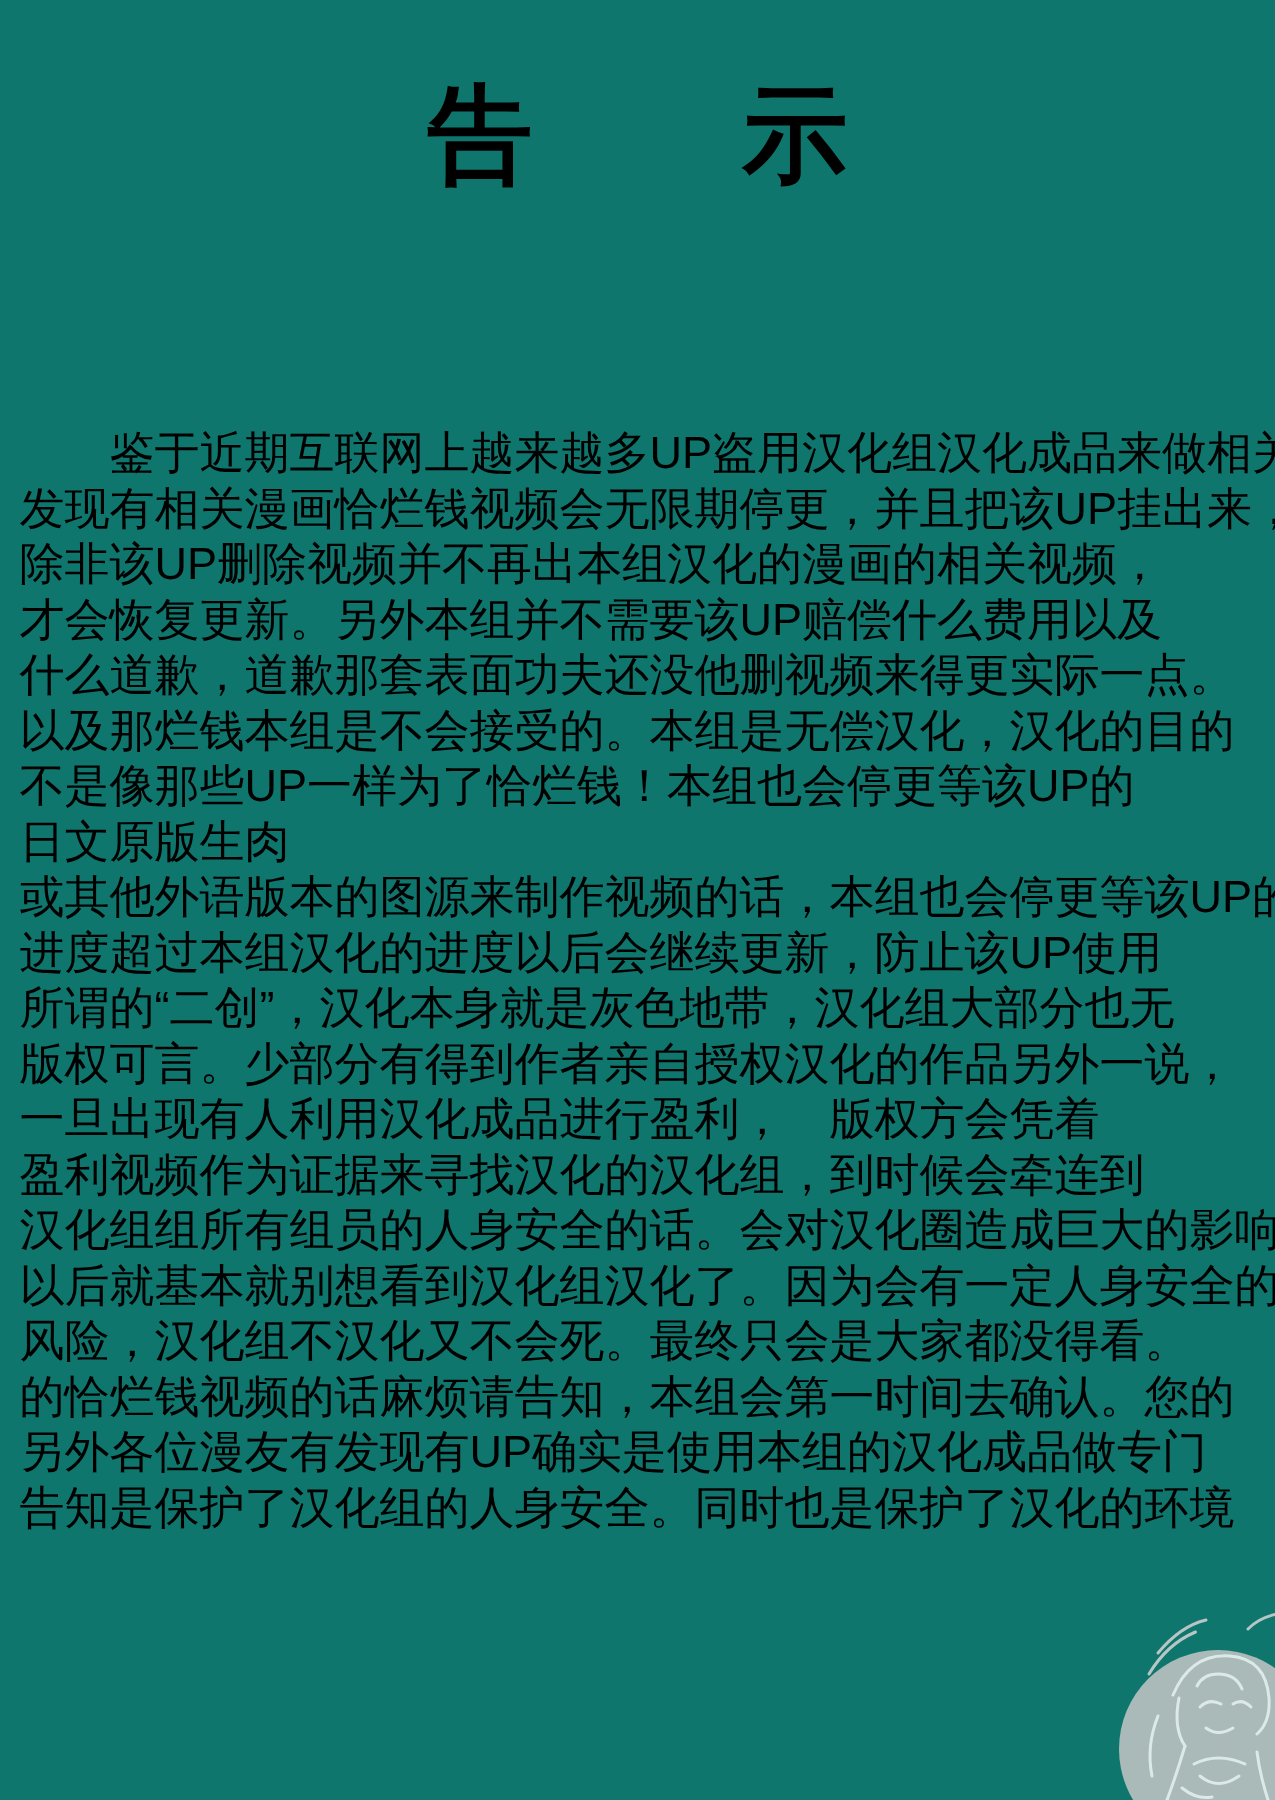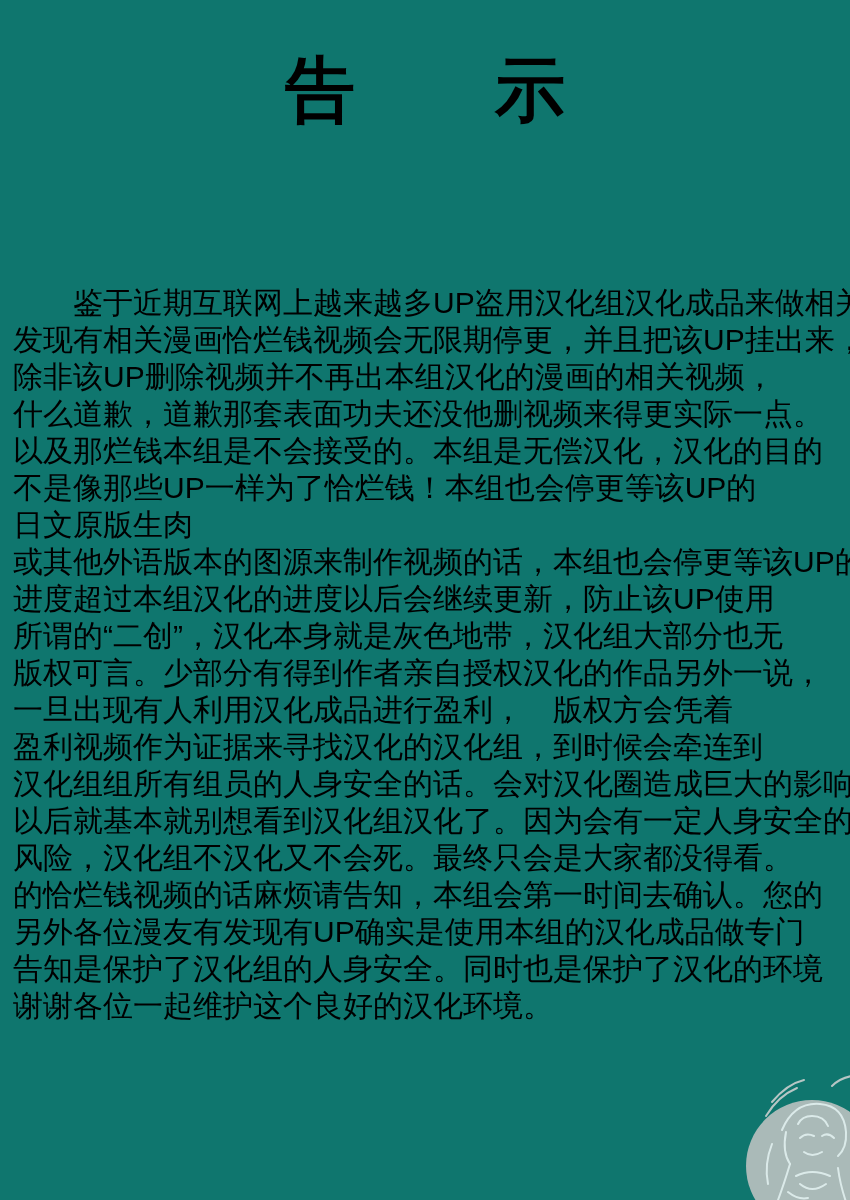--- a/index.html
+++ b/index.html
@@ -52,37 +52,37 @@
 <body>
 
 <div class="page">
 
   <div class="title">告　　示</div>
 
   <div class="notice-body">
       <div class="line">　　鉴于近期互联网上越来越多UP盗用汉化组汉化成品来做相关</div>
       <div class="line">发现有相关漫画恰烂钱视频会无限期停更，并且把该UP挂出来，</div>
       <div class="line">除非该UP删除视频并不再出本组汉化的漫画的相关视频，</div>
+      <div class="line">才会恢复更新。另外本组并不需要该UP赔偿什么费用以及</div>
       <div class="line">什么道歉，道歉那套表面功夫还没他删视频来得更实际一点。</div>
       <div class="line">以及那烂钱本组是不会接受的。本组是无偿汉化，汉化的目的</div>
       <div class="line">不是像那些UP一样为了恰烂钱！本组也会停更等该UP的</div>
       <div class="line">日文原版生肉</div>
       <div class="line">或其他外语版本的图源来制作视频的话，本组也会停更等该UP的</div>
       <div class="line">进度超过本组汉化的进度以后会继续更新，防止该UP使用</div>
       <div class="line">所谓的“二创”，汉化本身就是灰色地带，汉化组大部分也无</div>
       <div class="line">版权可言。少部分有得到作者亲自授权汉化的作品另外一说，</div>
       <div class="line">一旦出现有人利用汉化成品进行盈利，　版权方会凭着</div>
       <div class="line">盈利视频作为证据来寻找汉化的汉化组，到时候会牵连到</div>
       <div class="line">汉化组组所有组员的人身安全的话。会对汉化圈造成巨大的影响，</div>
       <div class="line">以后就基本就别想看到汉化组汉化了。因为会有一定人身安全的</div>
       <div class="line">风险，汉化组不汉化又不会死。最终只会是大家都没得看。</div>
       <div class="line">的恰烂钱视频的话麻烦请告知，本组会第一时间去确认。您的</div>
       <div class="line">另外各位漫友有发现有UP确实是使用本组的汉化成品做专门</div>
       <div class="line">告知是保护了汉化组的人身安全。同时也是保护了汉化的环境</div>
-      <div class="line">谢谢各位一起维护这个良好的汉化环境。</div>
     </div>
 
   <svg class="watermark" viewBox="0 0 145 165" aria-hidden="true">
 
     <g stroke="#d4d4d4" stroke-width="2" fill="none" stroke-linecap="round">
       <path d="M30,30 Q45,12 62,8"></path>
       <path d="M24,44 Q36,24 55,16"></path>
       <path d="M90,14 Q98,6 110,4"></path>
     </g>
 

